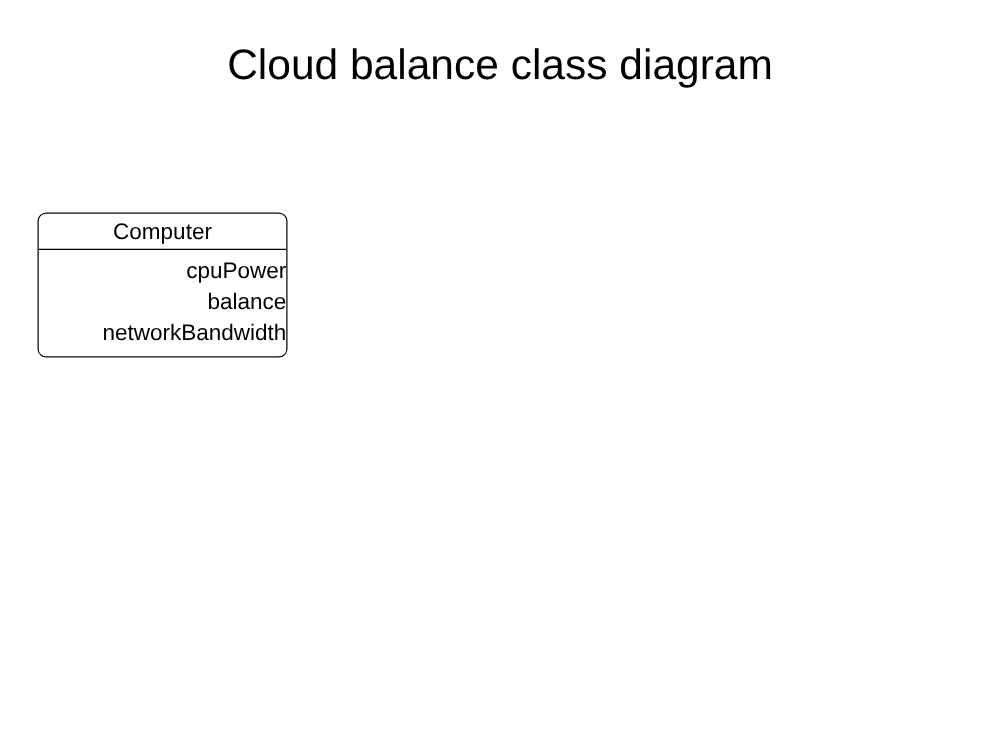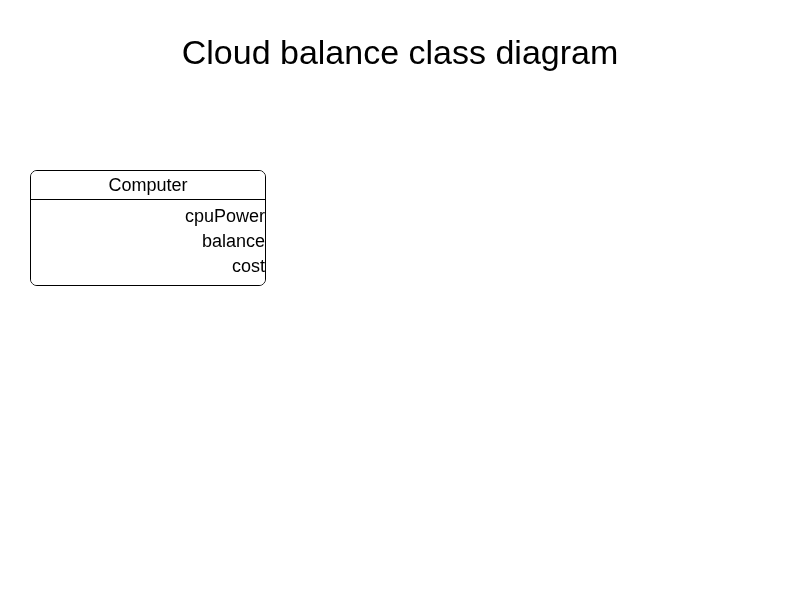--- a/index.html
+++ b/index.html
@@ -36,21 +36,21 @@
     letter-spacing: 0px;
     color: #000000;
     white-space: nowrap;
   }
 
   
   .uml-class {
     position: absolute;
     left: 30px;
     top: 170px;
-    width: 236px;
+    width: 200px;
     box-sizing: border-box;
     background: #ffffff;
     border: 1px solid #000000;
     border-radius: 7px;
     overflow: hidden;
   }
 
   .uml-class-header {
     height: 28px;
     line-height: 28px;
@@ -86,17 +86,17 @@
 
   <div class="diagram-title">Cloud balance class diagram</div>
 
   <div class="uml-class">
 
     <div class="uml-class-header">Computer</div>
 
     <div class="uml-class-attributes">
       <div class="uml-attribute">cpuPower</div>
       <div class="uml-attribute">balance</div>
-      <div class="uml-attribute">cost</div>
+      <div class="uml-attribute">networkBandwidth</div>
     </div>
   </div>
 
 </div>
 
 </body></html>

